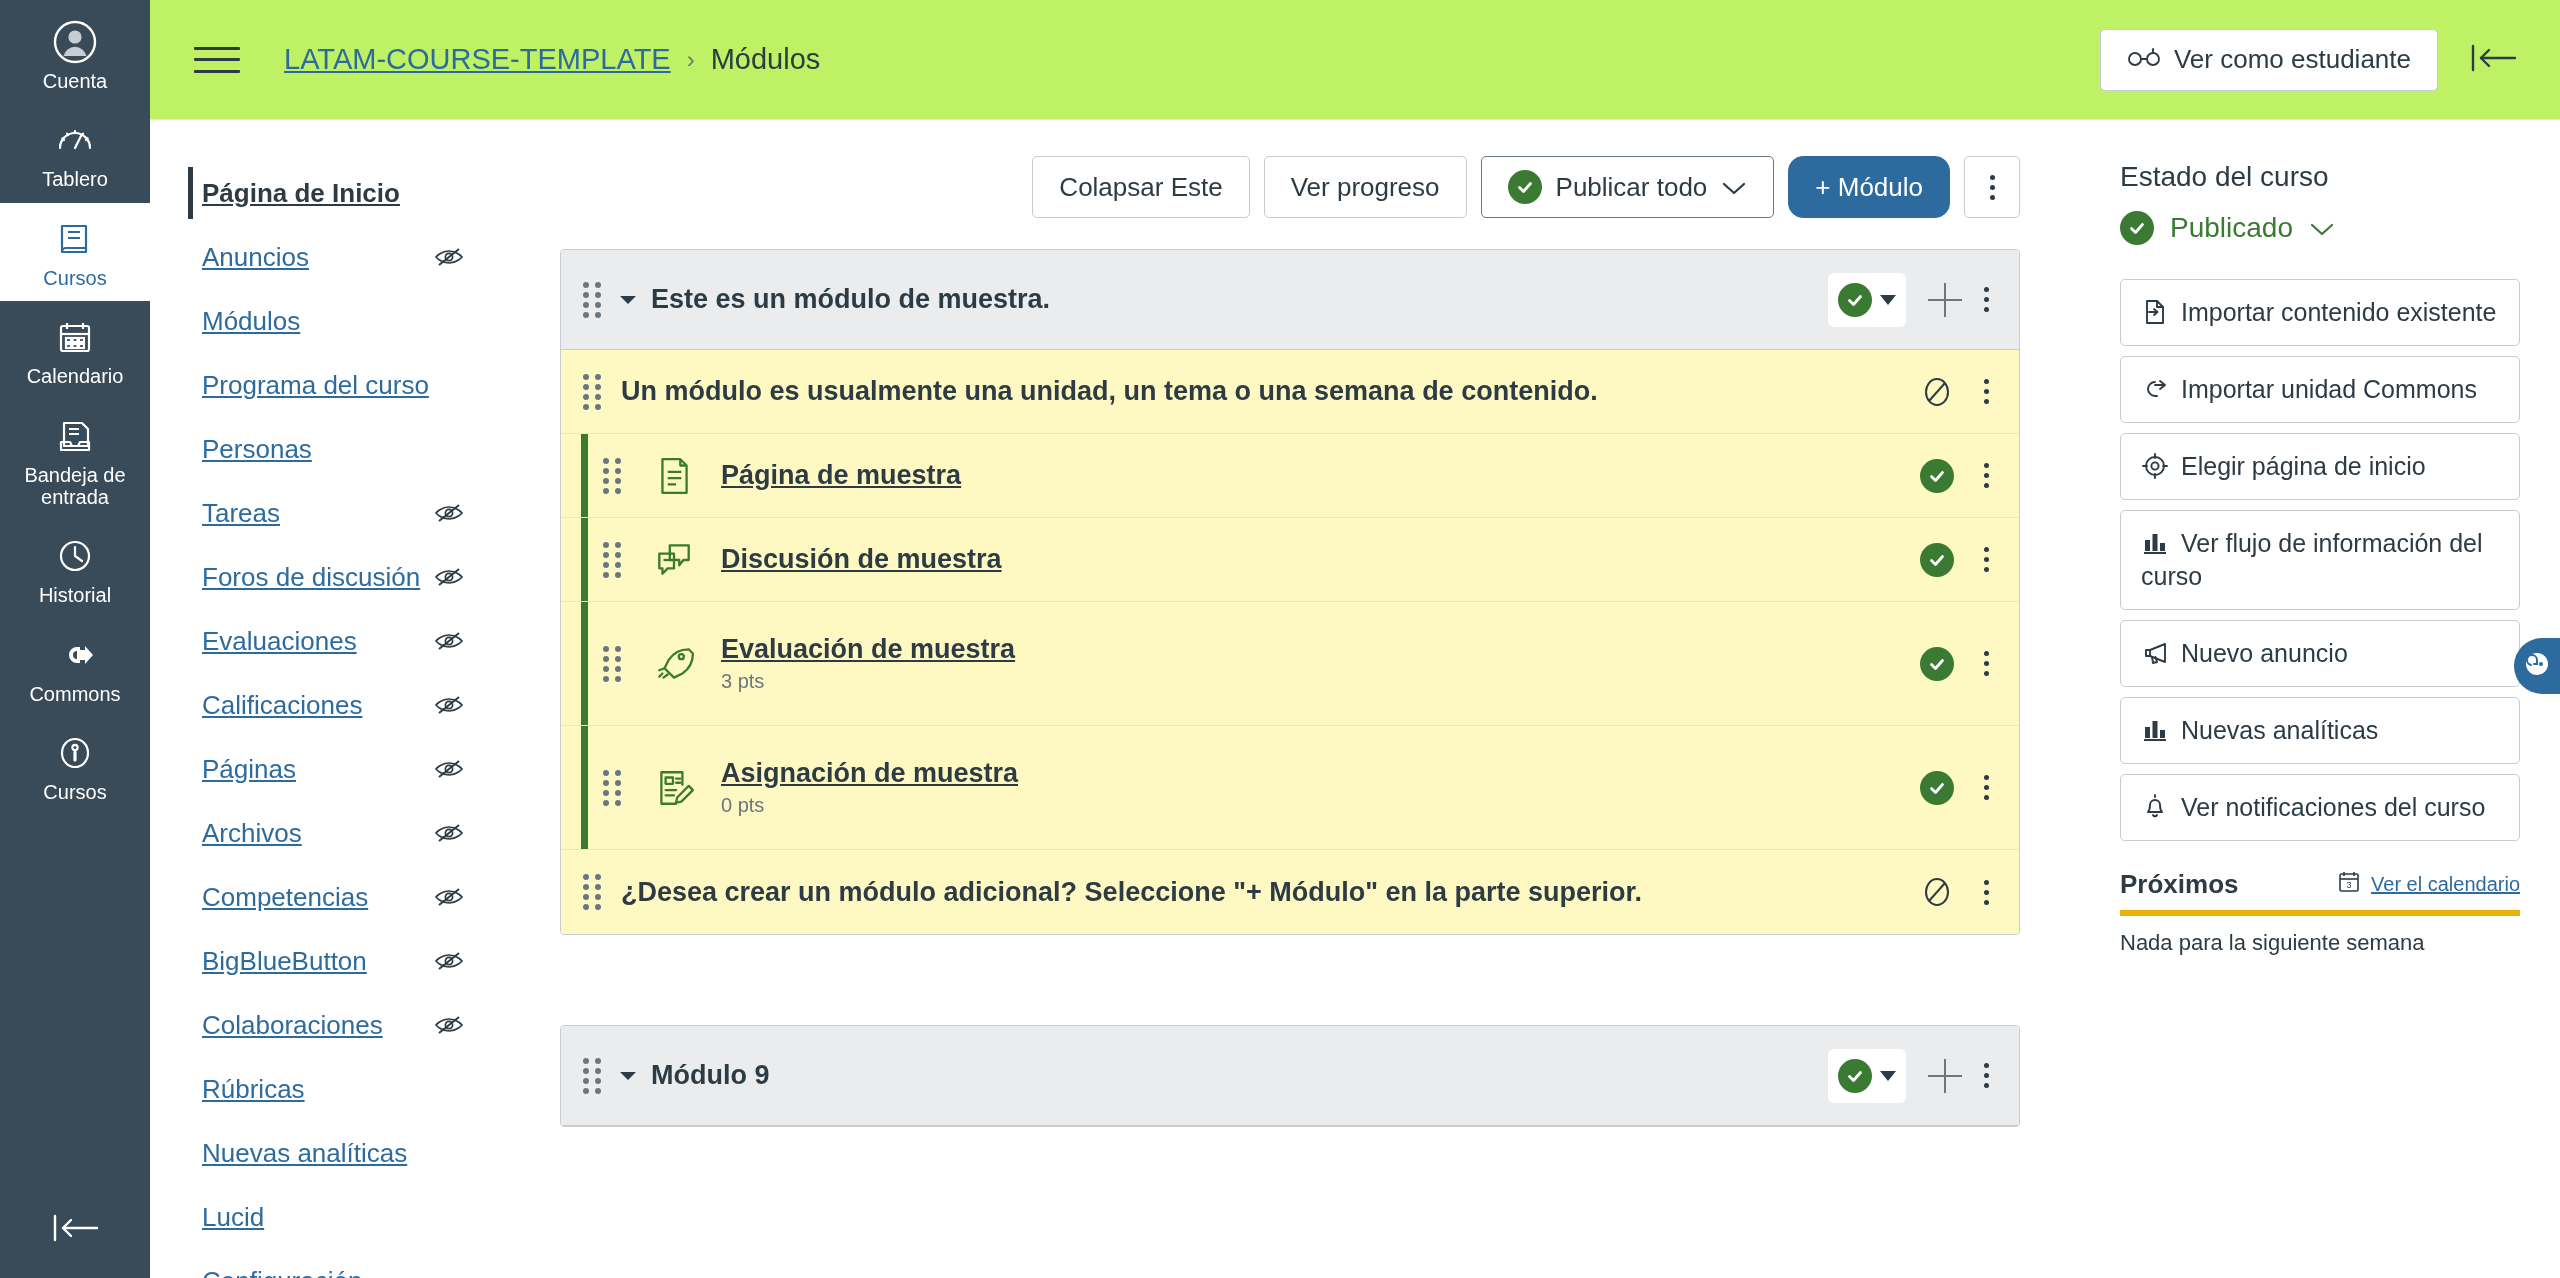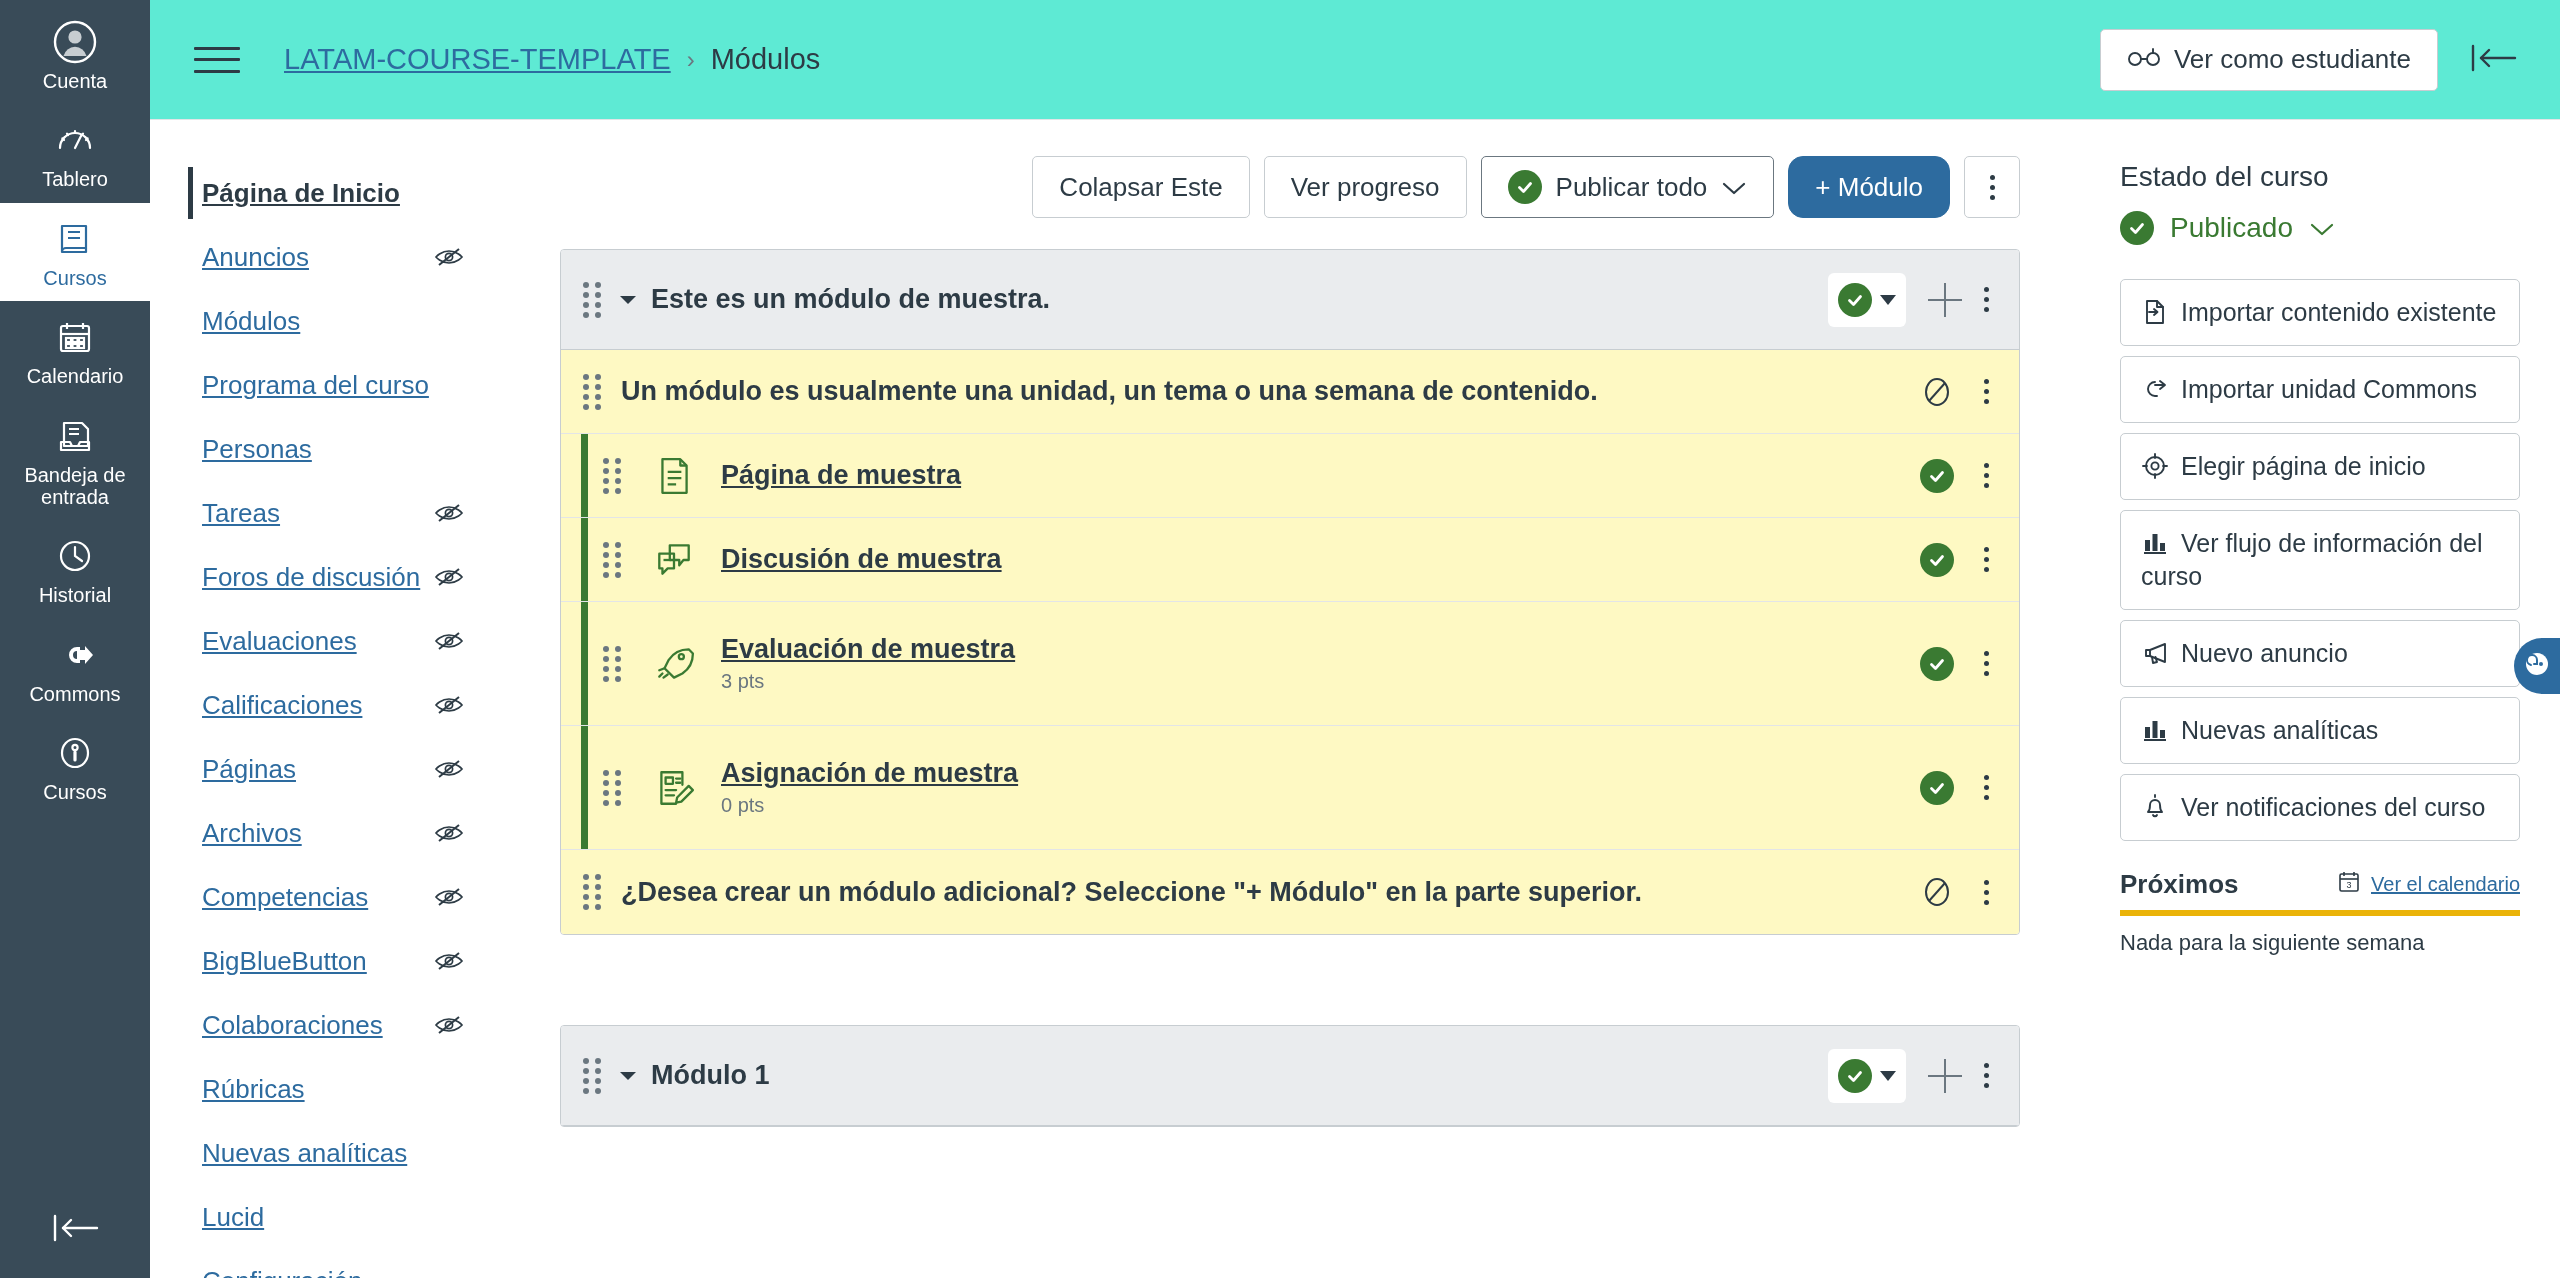--- a/index.html
+++ b/index.html
@@ -37,21 +37,21 @@
   #global-nav-collapse {
     margin-top: auto; margin-bottom: 26px;
     width: 56px; height: 44px; display:flex; align-items:center; justify-content:center;
     cursor: pointer;
   }
 
   
   #top-header {
     position: absolute; left: 150px; top: 0;
     width: 2410px; height: 120px;
-    background: #5eead4;
+    background: #bef264;
     border-bottom: 1px solid #E3E5E7;
     display: flex; align-items: center;
   }
   #hamburger-button {
     margin-left: 44px;
     width: 46px; height: 40px;
     display:flex; flex-direction: column; justify-content: space-between;
     padding: 7px 0;
     cursor: pointer;
   }
@@ -777,21 +777,21 @@
           <i></i>
           <i></i>
           <i></i>
           <i></i>
         </span>
       <span class="collapse-caret">
         <svg width="18" height="12" viewBox="0 0 18 12">
             <path d="M1 2l8 8 8-8z" fill="#2D3B45"></path>
           </svg>
       </span>
-      <span class="module-title">Módulo 1</span>
+      <span class="module-title">Módulo 9</span>
       <span class="module-header-right">
         <span class="publish-pill">
           <span class="check-badge">
             <svg viewBox="0 0 20 20" fill="none" stroke="#fff" stroke-width="2.8" stroke-linecap="round" stroke-linejoin="round">
                 <path d="M4.5 10.5l4 4 7-8"></path>
               </svg>
           </span>
           <span class="caret-down-sm"></span>
         </span>
         <span class="plus-icon"></span>

